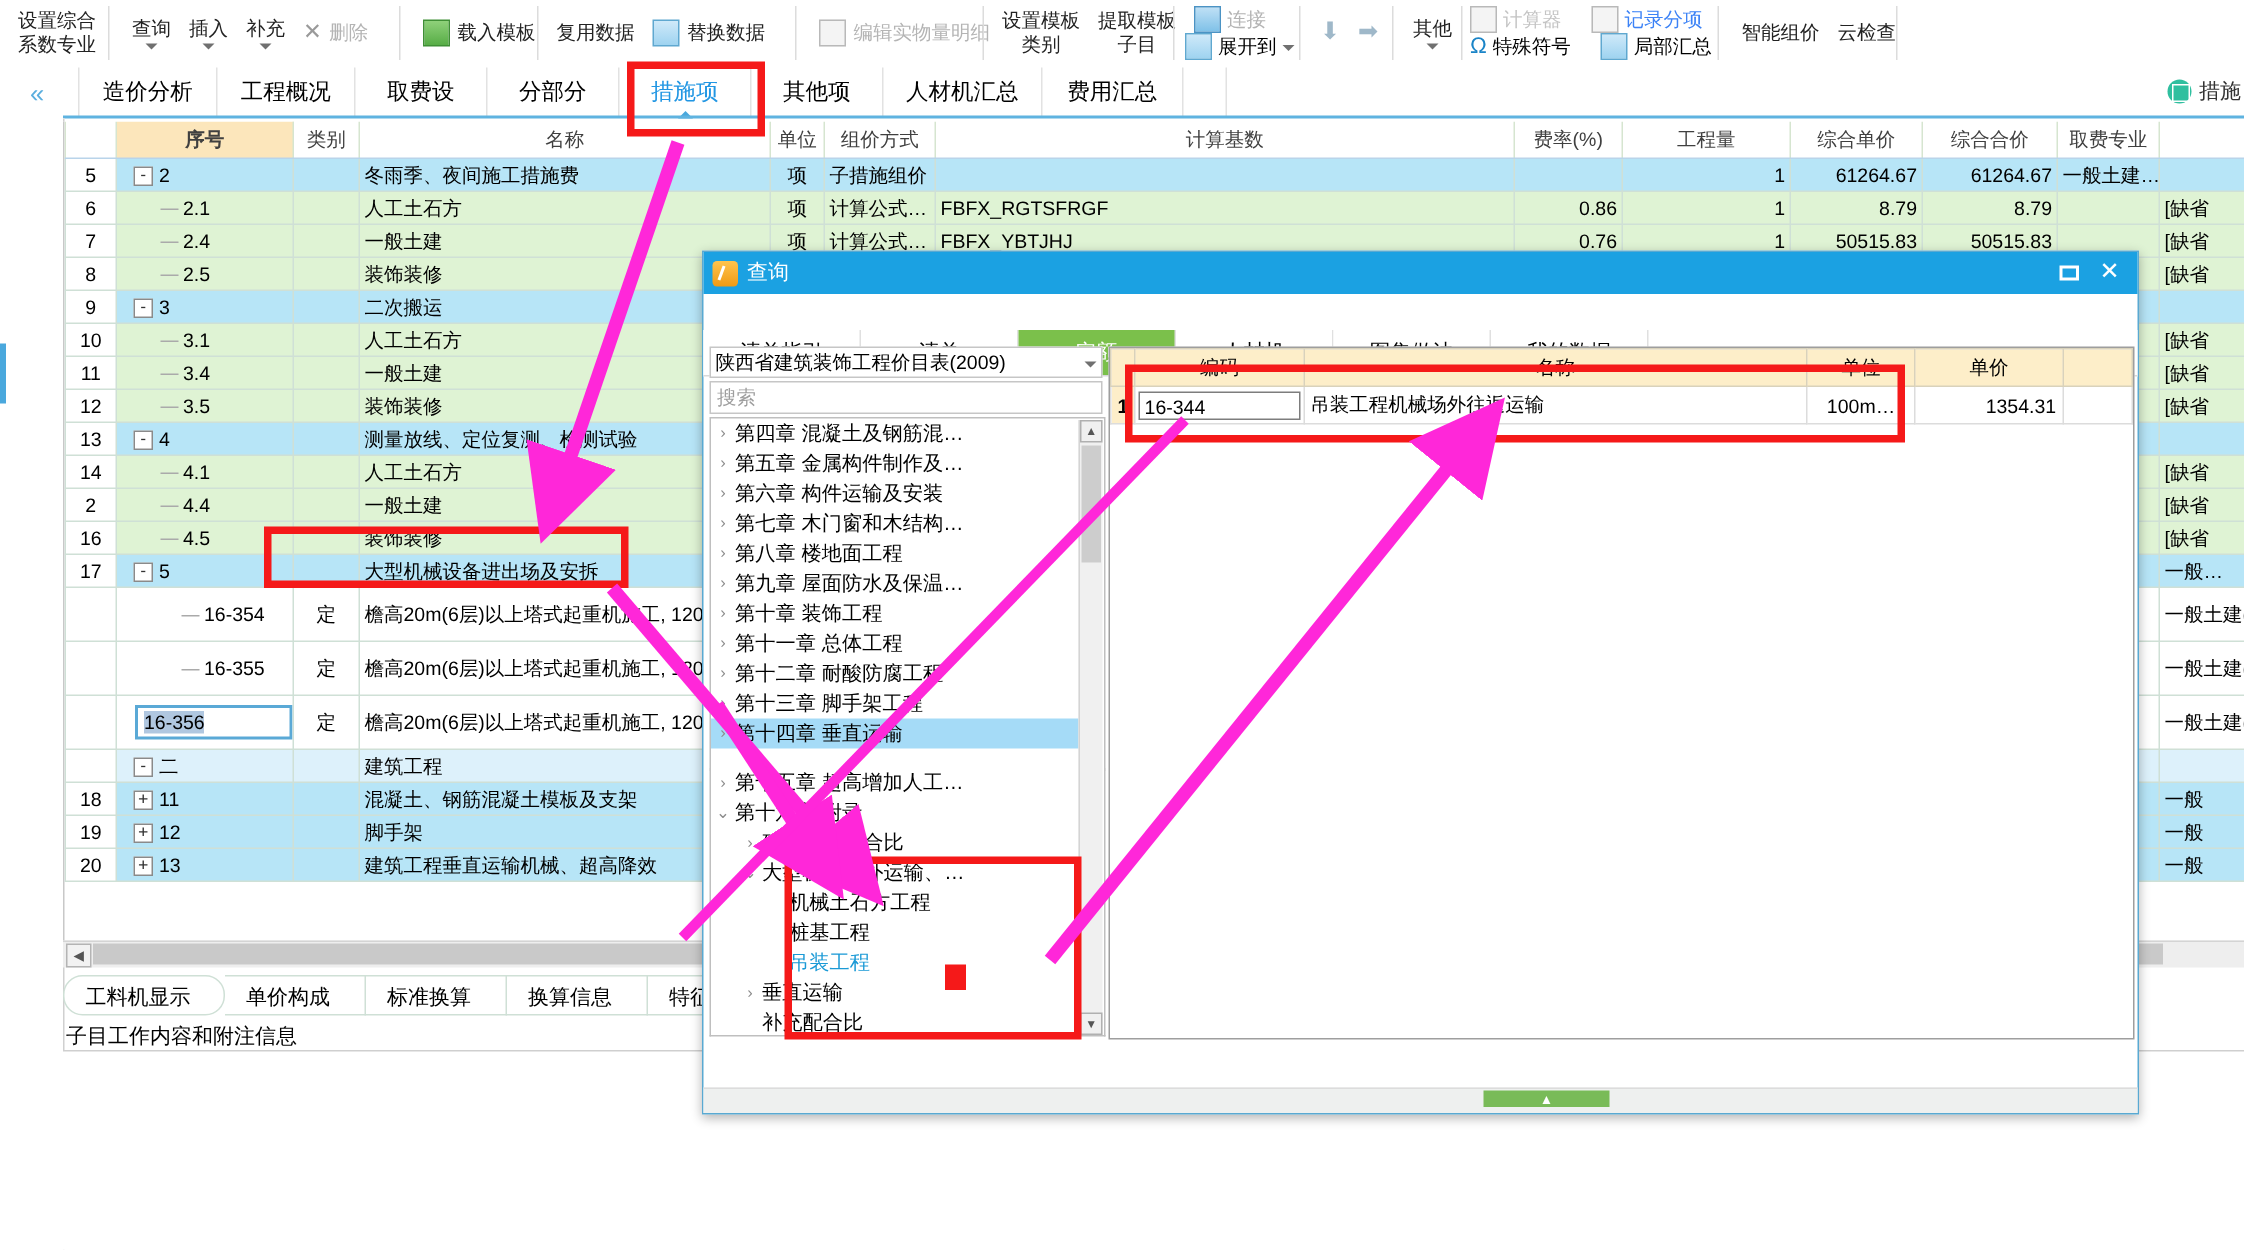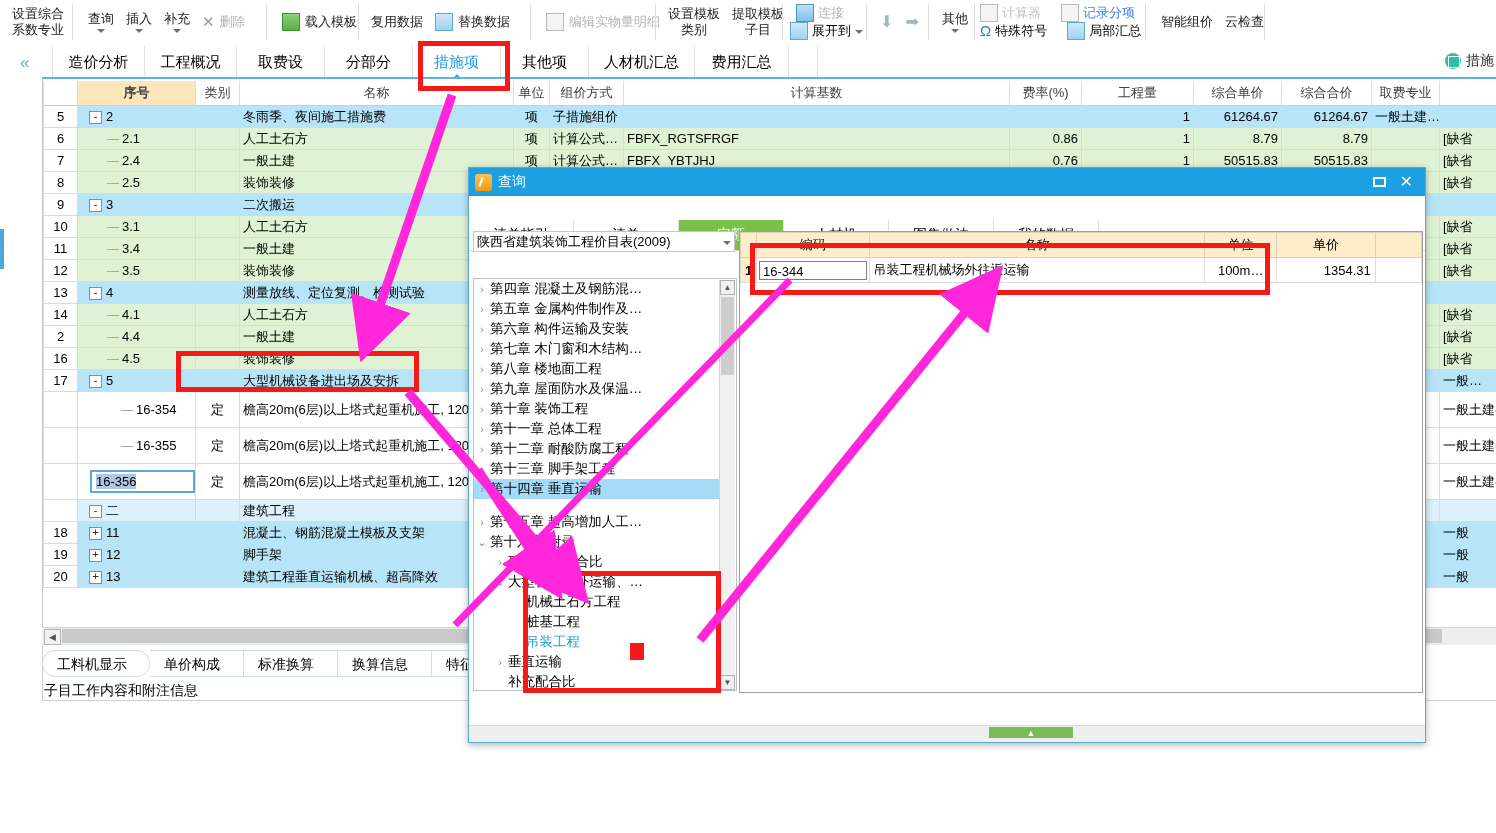--- a/index.html
+++ b/index.html
@@ -672,20 +672,23 @@
     <div class="dtab">人材机</div>
     <div class="dtab">图集做法</div>
     <div class="dtab">我的数据</div>
   </div>
 
   <div id="dbody">
     <div id="dselect">
       <span class="sv">陕西省建筑装饰工程价目表(2009)</span>
       <span class="caret"></span>
     </div>
+    <div id="dsearch">
+      <span>搜索</span>
+    </div>
 
     <div id="dtree">
       <div id="treetop" style="position:absolute;left:0;top:0;right:17px;">
           <div class="tnode">
             <span class="ar">›</span>
             <span>第四章  混凝土及钢筋混…</span>
           </div>
           <div class="tnode">
             <span class="ar">›</span>
             <span>第五章  金属构件制作及…</span>

